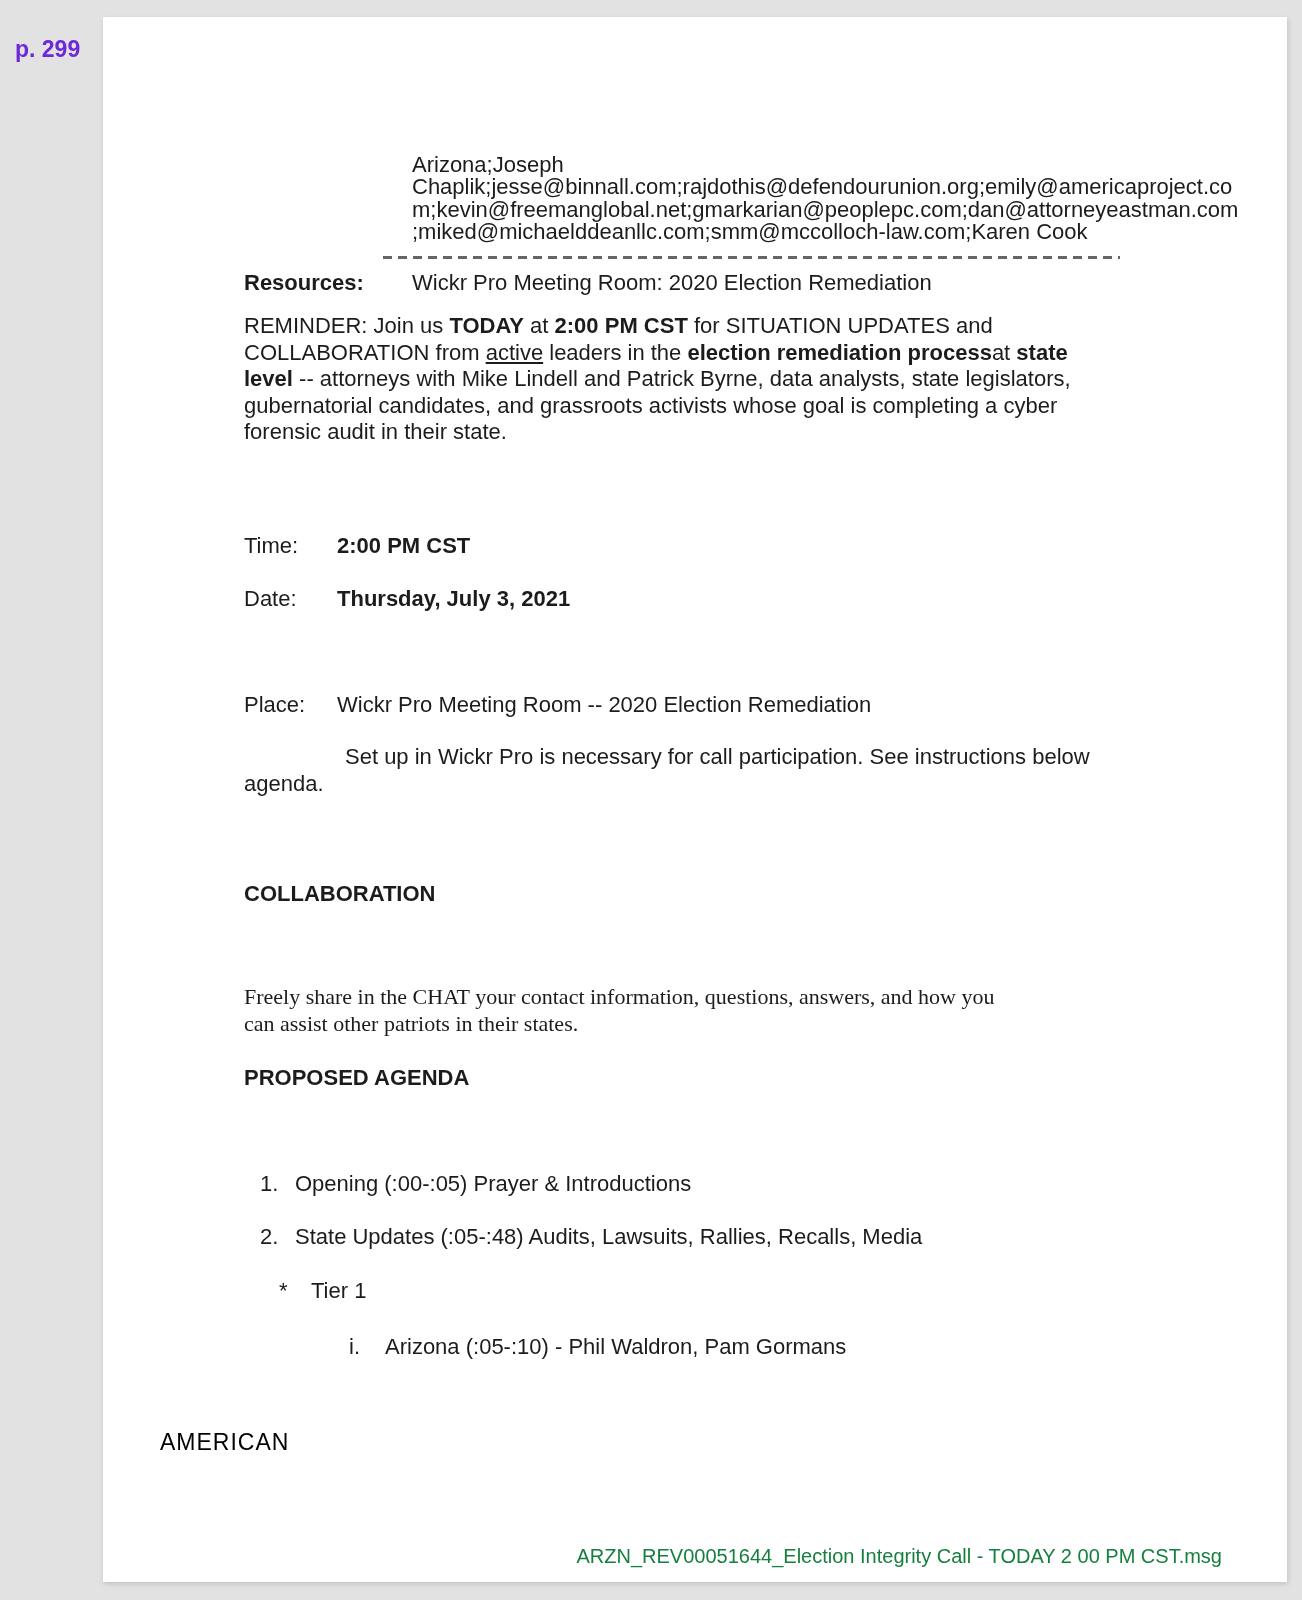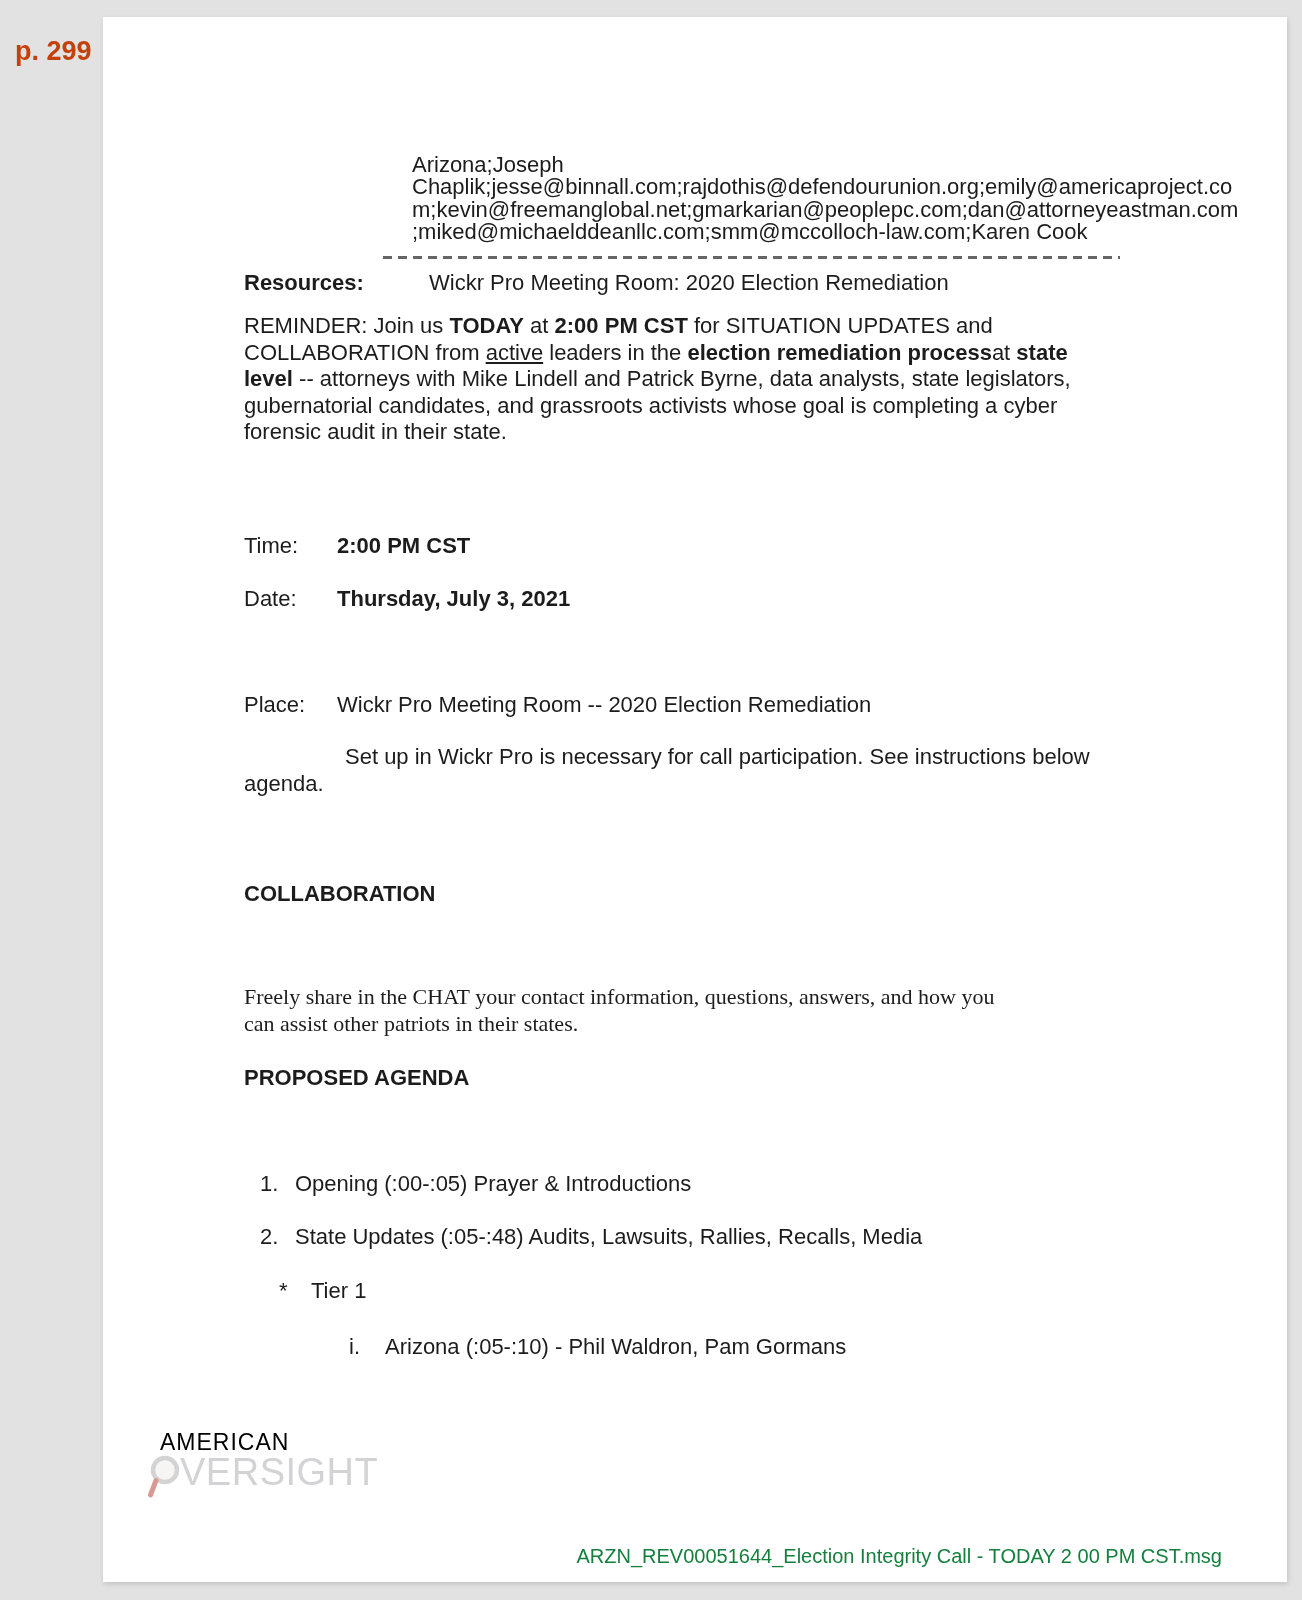--- a/index.html
+++ b/index.html
@@ -6,40 +6,40 @@
   body{
     width:1302px;height:1600px;
     background:#e2e2e2;
     font-family:"Liberation Sans", sans-serif;
     color:#1c1c1c;
     overflow:hidden;
     position:relative;
   }
   .page-label{
     position:absolute;left:15px;top:36px;
-    font-size:27px;font-weight:bold;color:#c2410c;
+    font-size:23px;font-weight:bold;color:#6d28d9;
   }
   .page{
     position:absolute;left:103px;top:17px;
     width:1184px;height:1565px;
     background:#ffffff;
     box-shadow:1px 2px 5px rgba(0,0,0,0.14);
   }
   .abs{position:absolute;white-space:nowrap;}
   .t{font-size:22px;line-height:26.5px;}
   .b{font-weight:bold;}
   .u{text-decoration:underline;margin-top:42px;}
   .recipients{left:309px;top:137px;font-size:22px;line-height:22.4px;}
   .artifact{
     left:280px;top:239px;width:737px;height:3px;
     background:repeating-linear-gradient(90deg,#4a4a4a 0 9px,transparent 9px 15px);
     opacity:.85;
   }
   .resources-row{left:141px;top:253px;}
-  .resources-row .val{position:absolute;left:185px;} 
+  .resources-row .val{position:absolute;left:168px;} 
   .reminder{left:141px;top:296px;}
   .kv .lbl{position:absolute;left:0;}
   .kv .val{position:absolute;left:93px;} 
   .kv{left:141px;top:0;width:900px;}
   .kv.time{top:516px;}
   .kv.date{top:569px;}
   .kv.place{top:675px;}
   .setup{left:141px;top:727px;}
   .setup .indent{padding-left:101px;} 
   .heading{font-weight:bold;left:141px;}
@@ -137,24 +137,17 @@
     <span class="txt" style="left:208px;">Tier 1</span>
   </div>
 
   <div class="abs t agenda-row" style="top:1317px;">
     <span class="marker" style="left:246px;">i.</span>
     <span class="txt" style="left:282px;">Arizona (:05-:10) - Phil Waldron, Pam Gormans</span>
   </div>
 
   <div class="abs watermark">
     <div class="wm1">AMERICAN</div>
-    <div class="wm2">
-      <svg width="34" height="48" viewBox="0 0 34 48">
-        <circle cx="17" cy="15" r="12" fill="#f7f4f4" stroke="#d3d3d5" stroke-width="4.5"></circle>
-        <line x1="8" y1="25.5" x2="2.5" y2="40" stroke="#d89a93" stroke-width="5" stroke-linecap="round"></line>
-      </svg>
-      <span>VERSIGHT</span>
-    </div>
   </div>
 
   <div class="abs footer-filename">ARZN_REV00051644_Election Integrity Call - TODAY 2 00 PM CST.msg</div>
 
 </div>
 
 </body></html>

